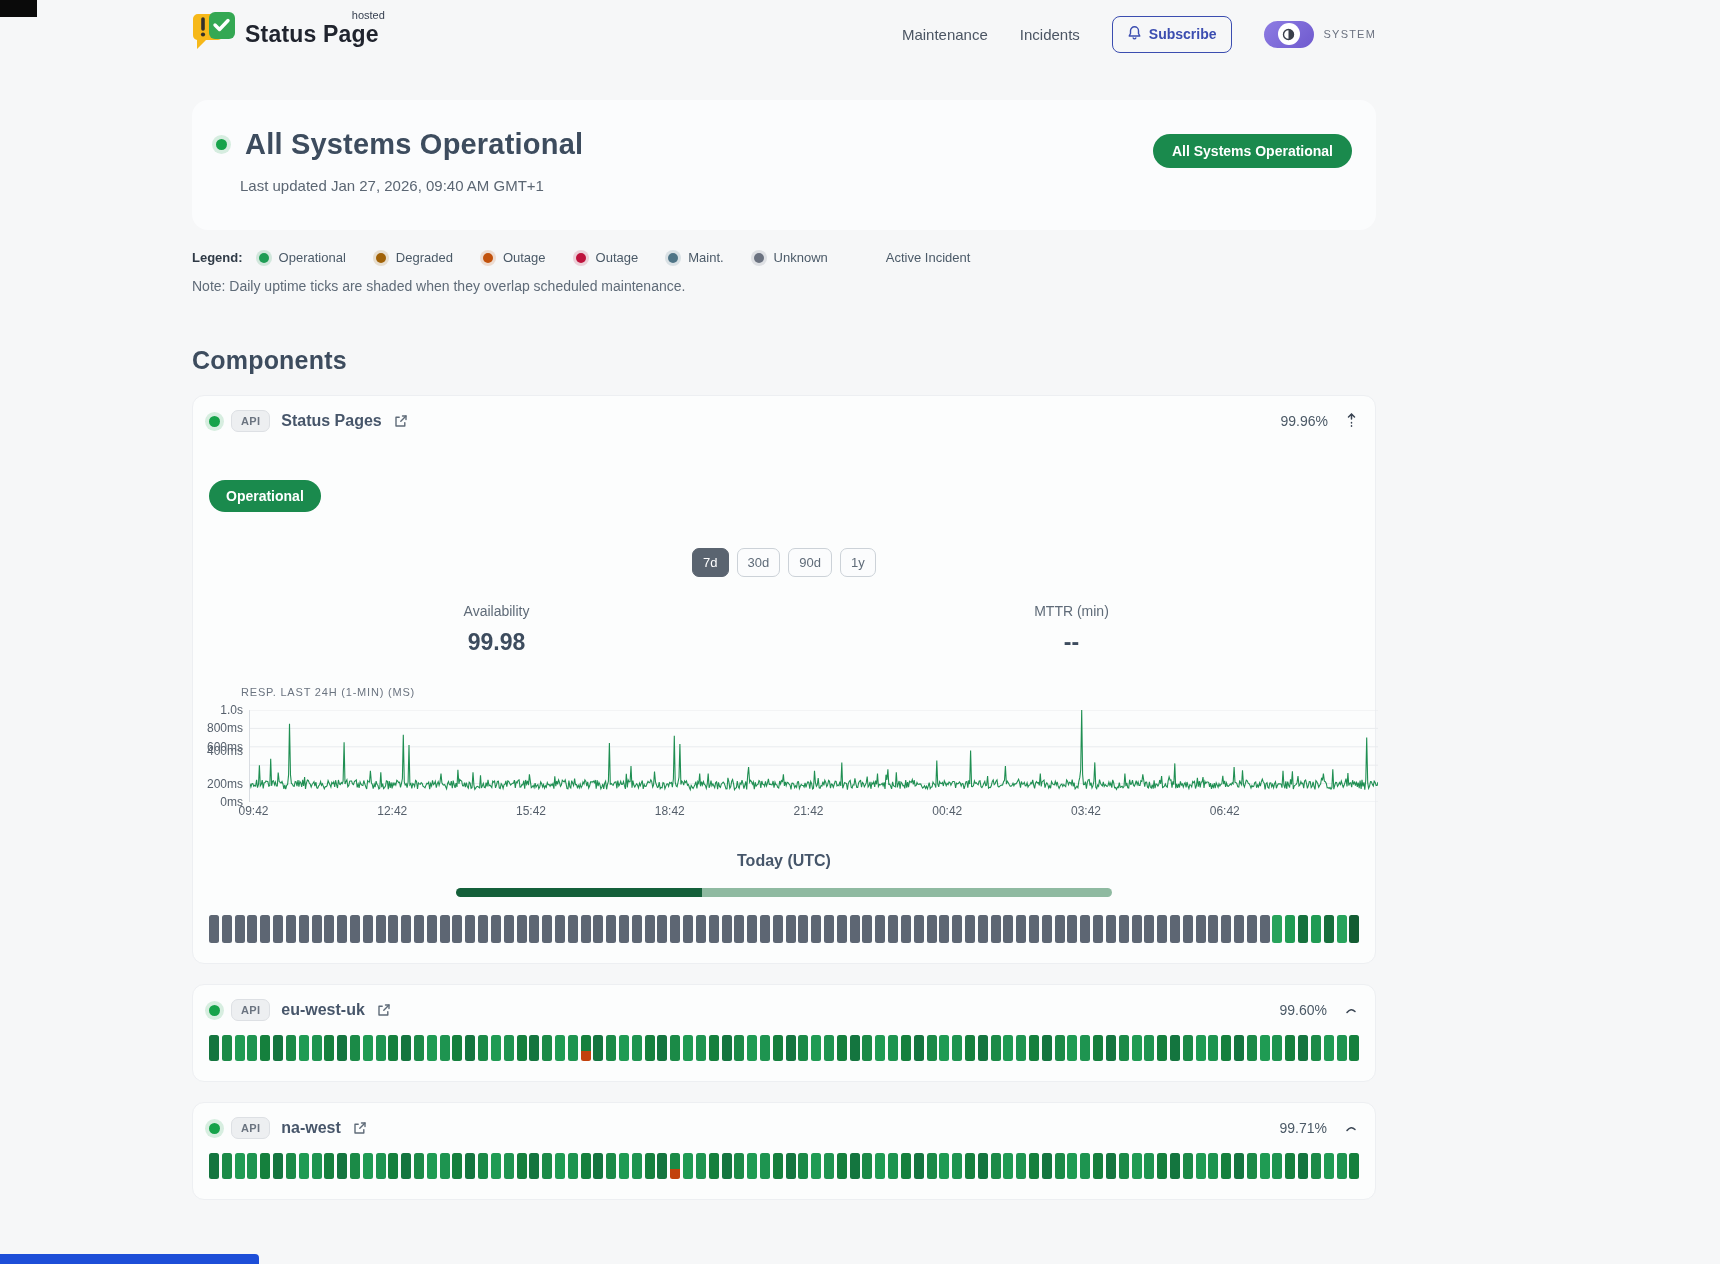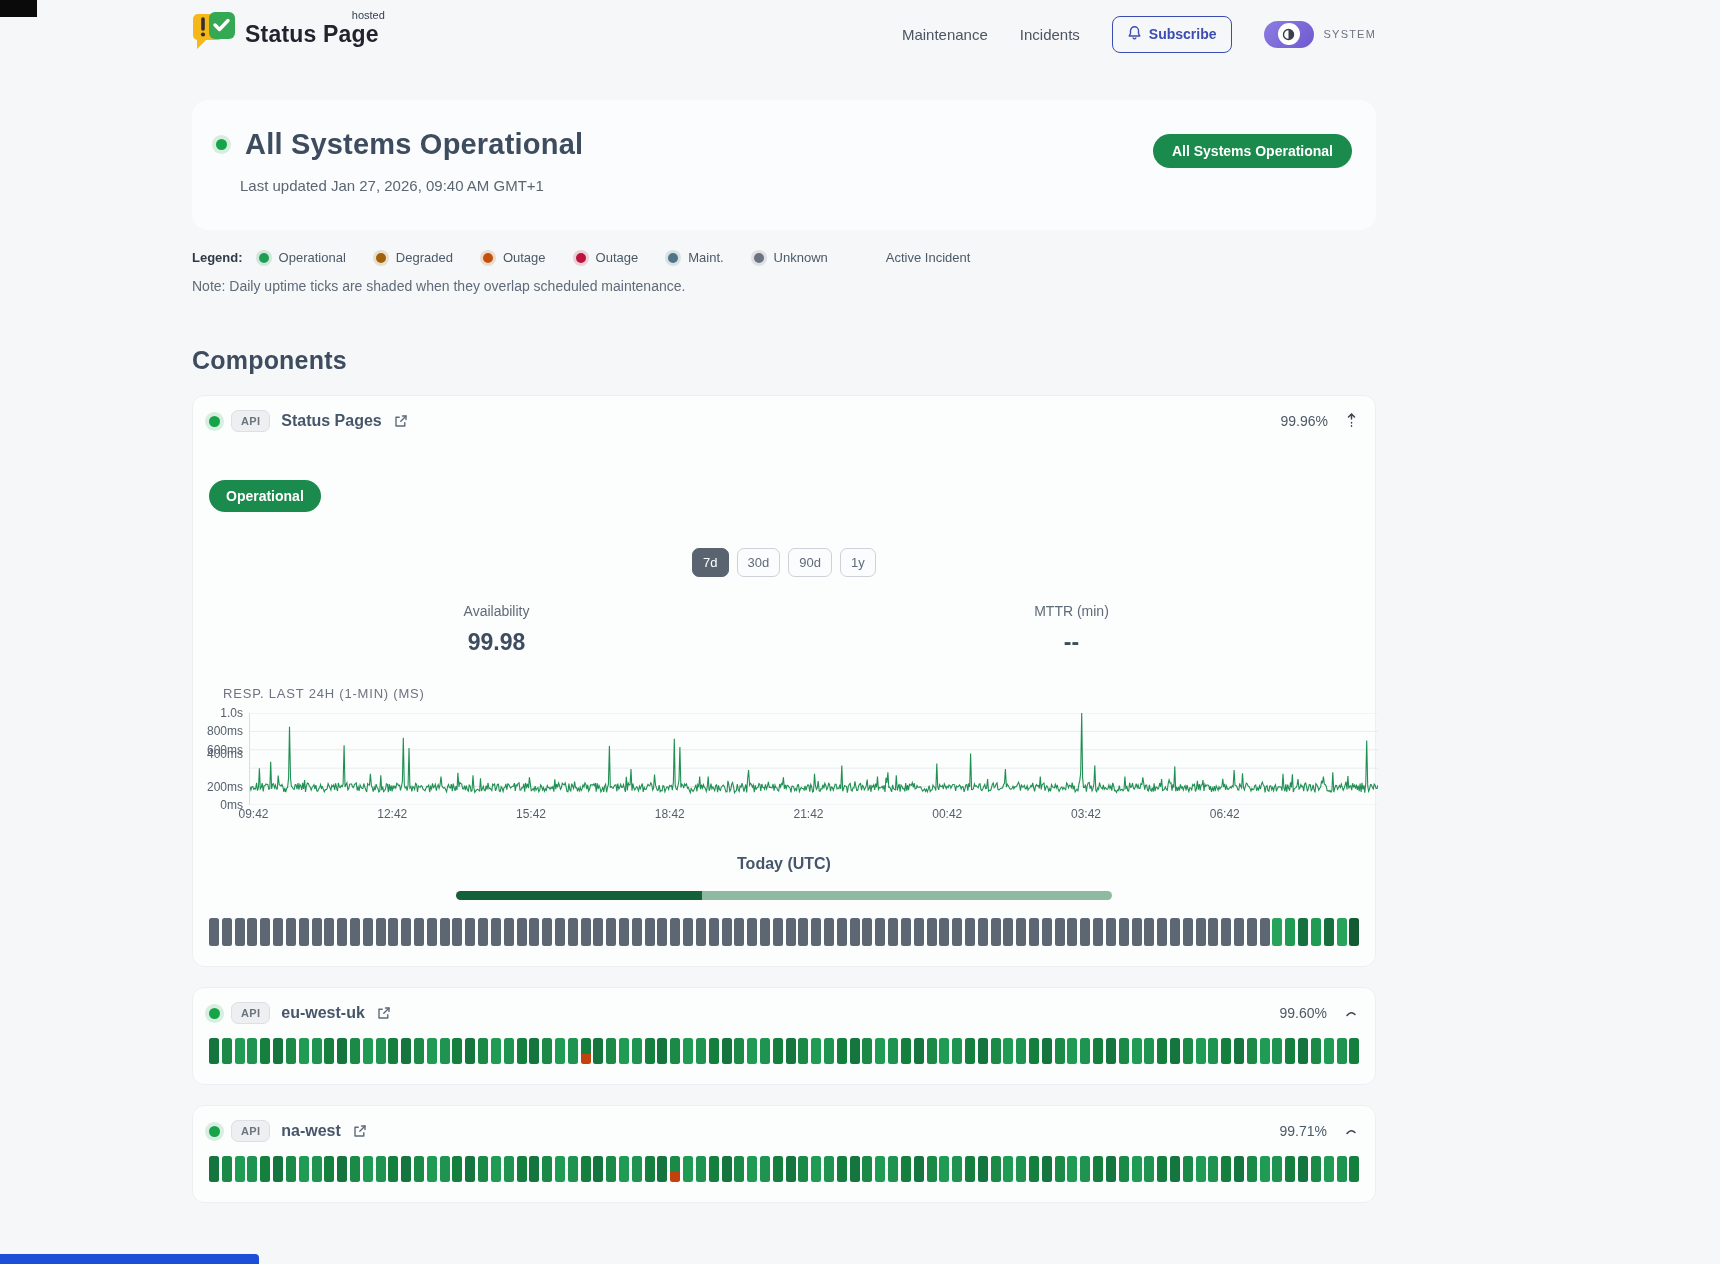--- a/index.html
+++ b/index.html
@@ -97,21 +97,21 @@
   }
   .range-btn.active { background:#5a6470; border-color:#5a6470; color:#fff; }
 
   .stats-row { display:flex; margin-top:26px; }
   .stat { flex:1; text-align:center; }
   .stat-label { font-size:14px; color:#5f6b78; }
   .stat-value { margin-top:10px; font-size:23px; font-weight:700; color:#3d4c5e; }
 
   
   .chart-block { margin-top:30px; }
-  .chart-title { font-size:13px; letter-spacing:.8px; color:#6b7480; margin-left:14px; }
+  .chart-title { font-size:11px; letter-spacing:.8px; color:#6b7480; margin-left:32px; }
   .chart-area { display:flex; margin-top:12px; }
   .chart-ylabels { position:relative; width:40px; height:92px; flex:none; }
   .chart-ylabels span { position:absolute; right:6px; font-size:12px; color:#555f6b; transform:translateY(-50%); }
   .chart-plot { flex:1; position:relative; border-left:1px solid #d9dde2; }
   .chart-plot svg { display:block; }
   .chart-xlabels { position:relative; height:22px; margin-left:40px; margin-top:0; }
   .chart-xlabels span { position:absolute; font-size:12px; color:#555f6b; transform:translateX(-35%); top:2px; }
 
   .today-label { text-align:center; font-size:16px; font-weight:600; color:#46566a; margin-top:28px; }
   .today-bar-wrap { display:flex; justify-content:center; margin-top:18px; }

